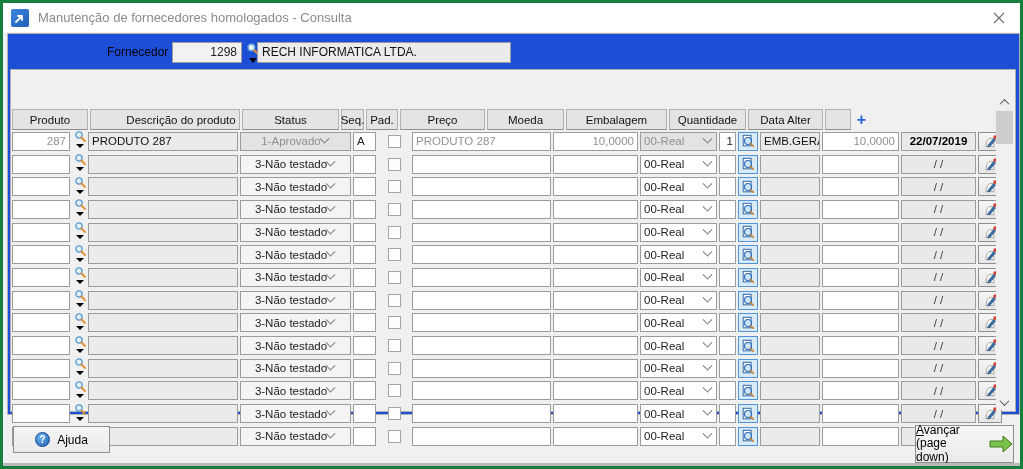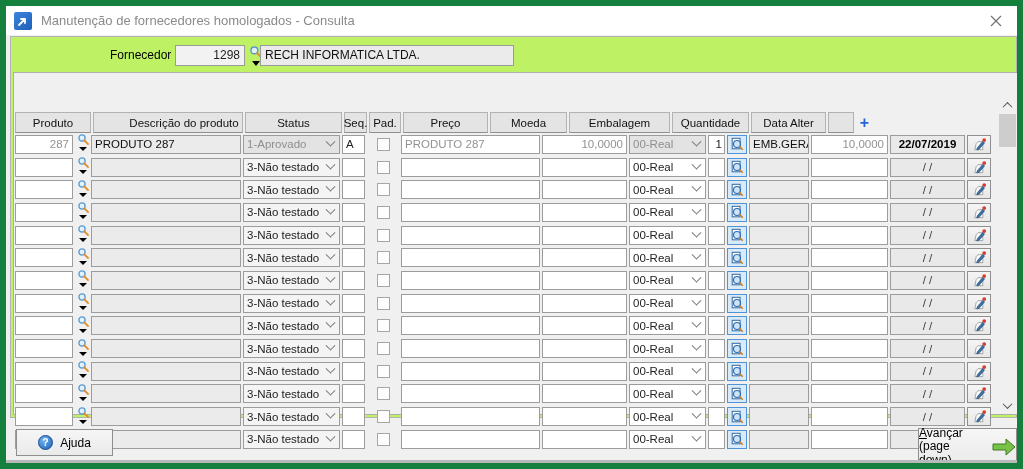--- a/index.html
+++ b/index.html
@@ -1,29 +1,29 @@
 <!DOCTYPE html>
 <html><head>
 <meta charset="utf-8">
 <style>
   html,body{margin:0;padding:0;background:#ddd;}
   *{box-sizing:border-box;}
   .dialog{
     position:relative;width:1023px;height:469px;background:#f0f0f0;
-    border:6px solid #15803d;font-family:"Liberation Sans",sans-serif;overflow:hidden;
+    border:3px solid #15803d;font-family:"Liberation Sans",sans-serif;overflow:hidden;
   }
   
   .titlebar{height:29px;background:#ffffff;display:flex;align-items:center;padding:0 6px;}
   .app-icon{width:18px;height:18px;border-radius:2px;background:linear-gradient(135deg,#3d85dd,#1f5fb8);
     display:flex;align-items:center;justify-content:center;margin-left:2px;flex:0 0 auto;}
   .app-icon svg{display:block;}
   .title-text{color:#8a8a8a;font-size:13px;margin-left:9px;flex:1;white-space:nowrap;}
   .close-btn{width:30px;height:24px;display:flex;align-items:center;justify-content:center;color:#777;}
   
-  .panel{position:absolute;left:4px;right:0;top:30px;height:382px;background:#bef264;
+  .panel{position:absolute;left:4px;right:0;top:30px;height:382px;background:#1d4ed8;
     border:1px solid #b3b3b3;}
   
   .fornec-label{position:absolute;left:99px;top:11px;font-size:12px;color:#000;}
   .fornec-code{position:absolute;left:164px;top:8px;width:70px;height:21px;background:#f2f2f2;
     border:1px solid #9b9b9b;font-size:12px;color:#222;text-align:right;line-height:19px;padding-right:4px;}
   .fornec-lens{position:absolute;left:238px;top:8px;width:14px;height:14px;}
   .fornec-tri{position:absolute;left:241px;top:24px;width:0;height:0;
     border-left:4px solid transparent;border-right:4px solid transparent;border-top:5px solid #000;}
   .fornec-name{position:absolute;left:249px;top:8px;width:254px;height:21px;background:#ebebeb;
     border:1px solid #9b9b9b;font-size:12px;color:#111;line-height:19px;padding-left:4px;}
@@ -38,21 +38,21 @@
   .h-emb{width:101px;} .h-qtd{width:77px;} .h-data{width:75px;} .h-blank{width:26px;}
   .h-plus{width:17px;background:#f0f0f0;border:none;color:#1f63d6;font-weight:bold;font-size:16px;margin-right:0;}
   .tbody{padding-left:1px;}
   .trow{display:flex;align-items:center;height:22.7px;}
   .cell{height:19px;margin-right:2px;font-size:11.5px;display:flex;align-items:center;
     border:1px solid #9c9c9c;background:#fff;padding:0 3px;color:#222;overflow:hidden;white-space:nowrap;}
   .c-produto{width:58px;justify-content:flex-end;}
   .c-lens{width:16px;border:none;background:transparent;padding:0;flex-direction:column;justify-content:flex-start;height:22px;margin-right:0;}
   .c-lens .tri{width:0;height:0;border-left:4px solid transparent;border-right:4px solid transparent;border-top:4px solid #000;margin-top:1px;}
   .c-desc{width:150px;background:#ebebeb;color:#111;}
-  .c-status{width:97px;justify-content:space-between;background:#f4f4f4;}
+  .c-status{width:111px;justify-content:center;background:#f4f4f4;}
   .c-seq{width:23px;}
   .c-pad{width:32px;border:none;background:transparent;justify-content:center;}
   .checkbox{width:13px;height:13px;background:#fdfdfd;border:1px solid #a6a6a6;}
   .c-nome{width:139px;}
   .c-preco{width:85px;justify-content:flex-end;}
   .c-moeda{width:77px;justify-content:space-between;background:#fff;}
   .c-embseq{width:17px;justify-content:flex-end;padding:0 2px;}
   .c-embbtn{width:20px;padding:0;justify-content:center;background:#d9ebf9;border:1px solid #4f94d6;}
   .c-embdesc{width:60px;background:#ebebeb;color:#111;}
   .c-qtd{width:77px;justify-content:flex-end;}

